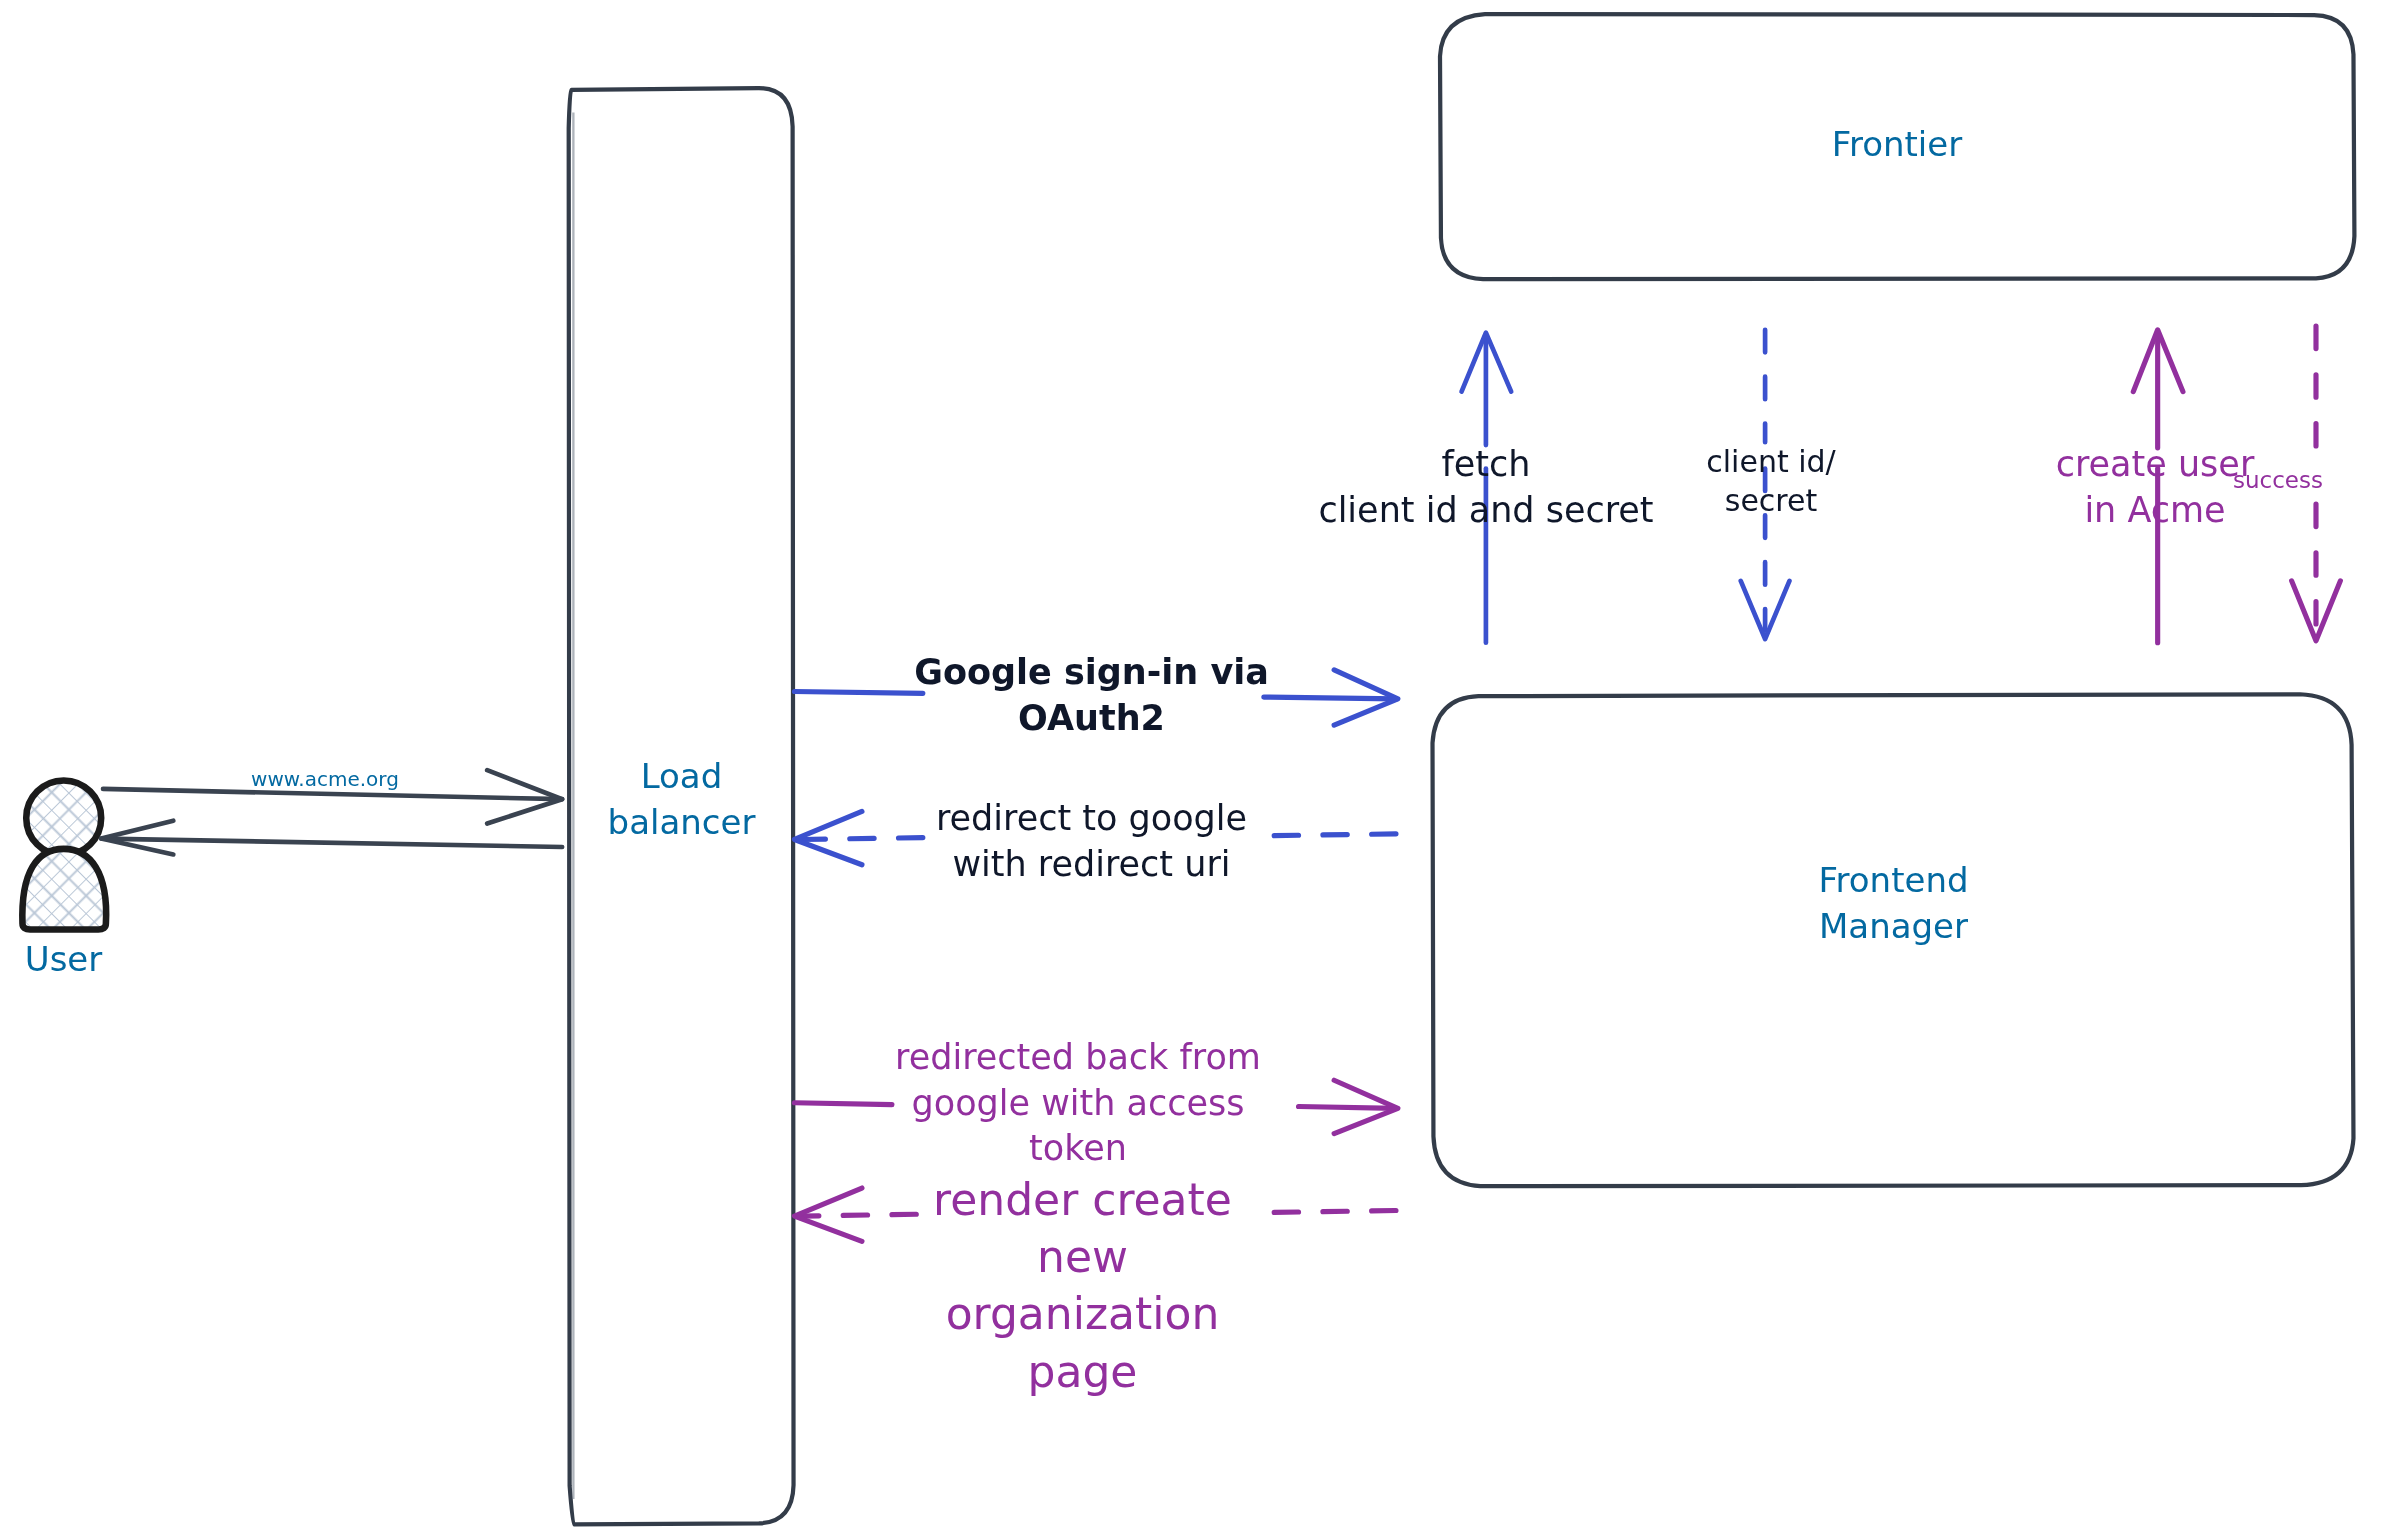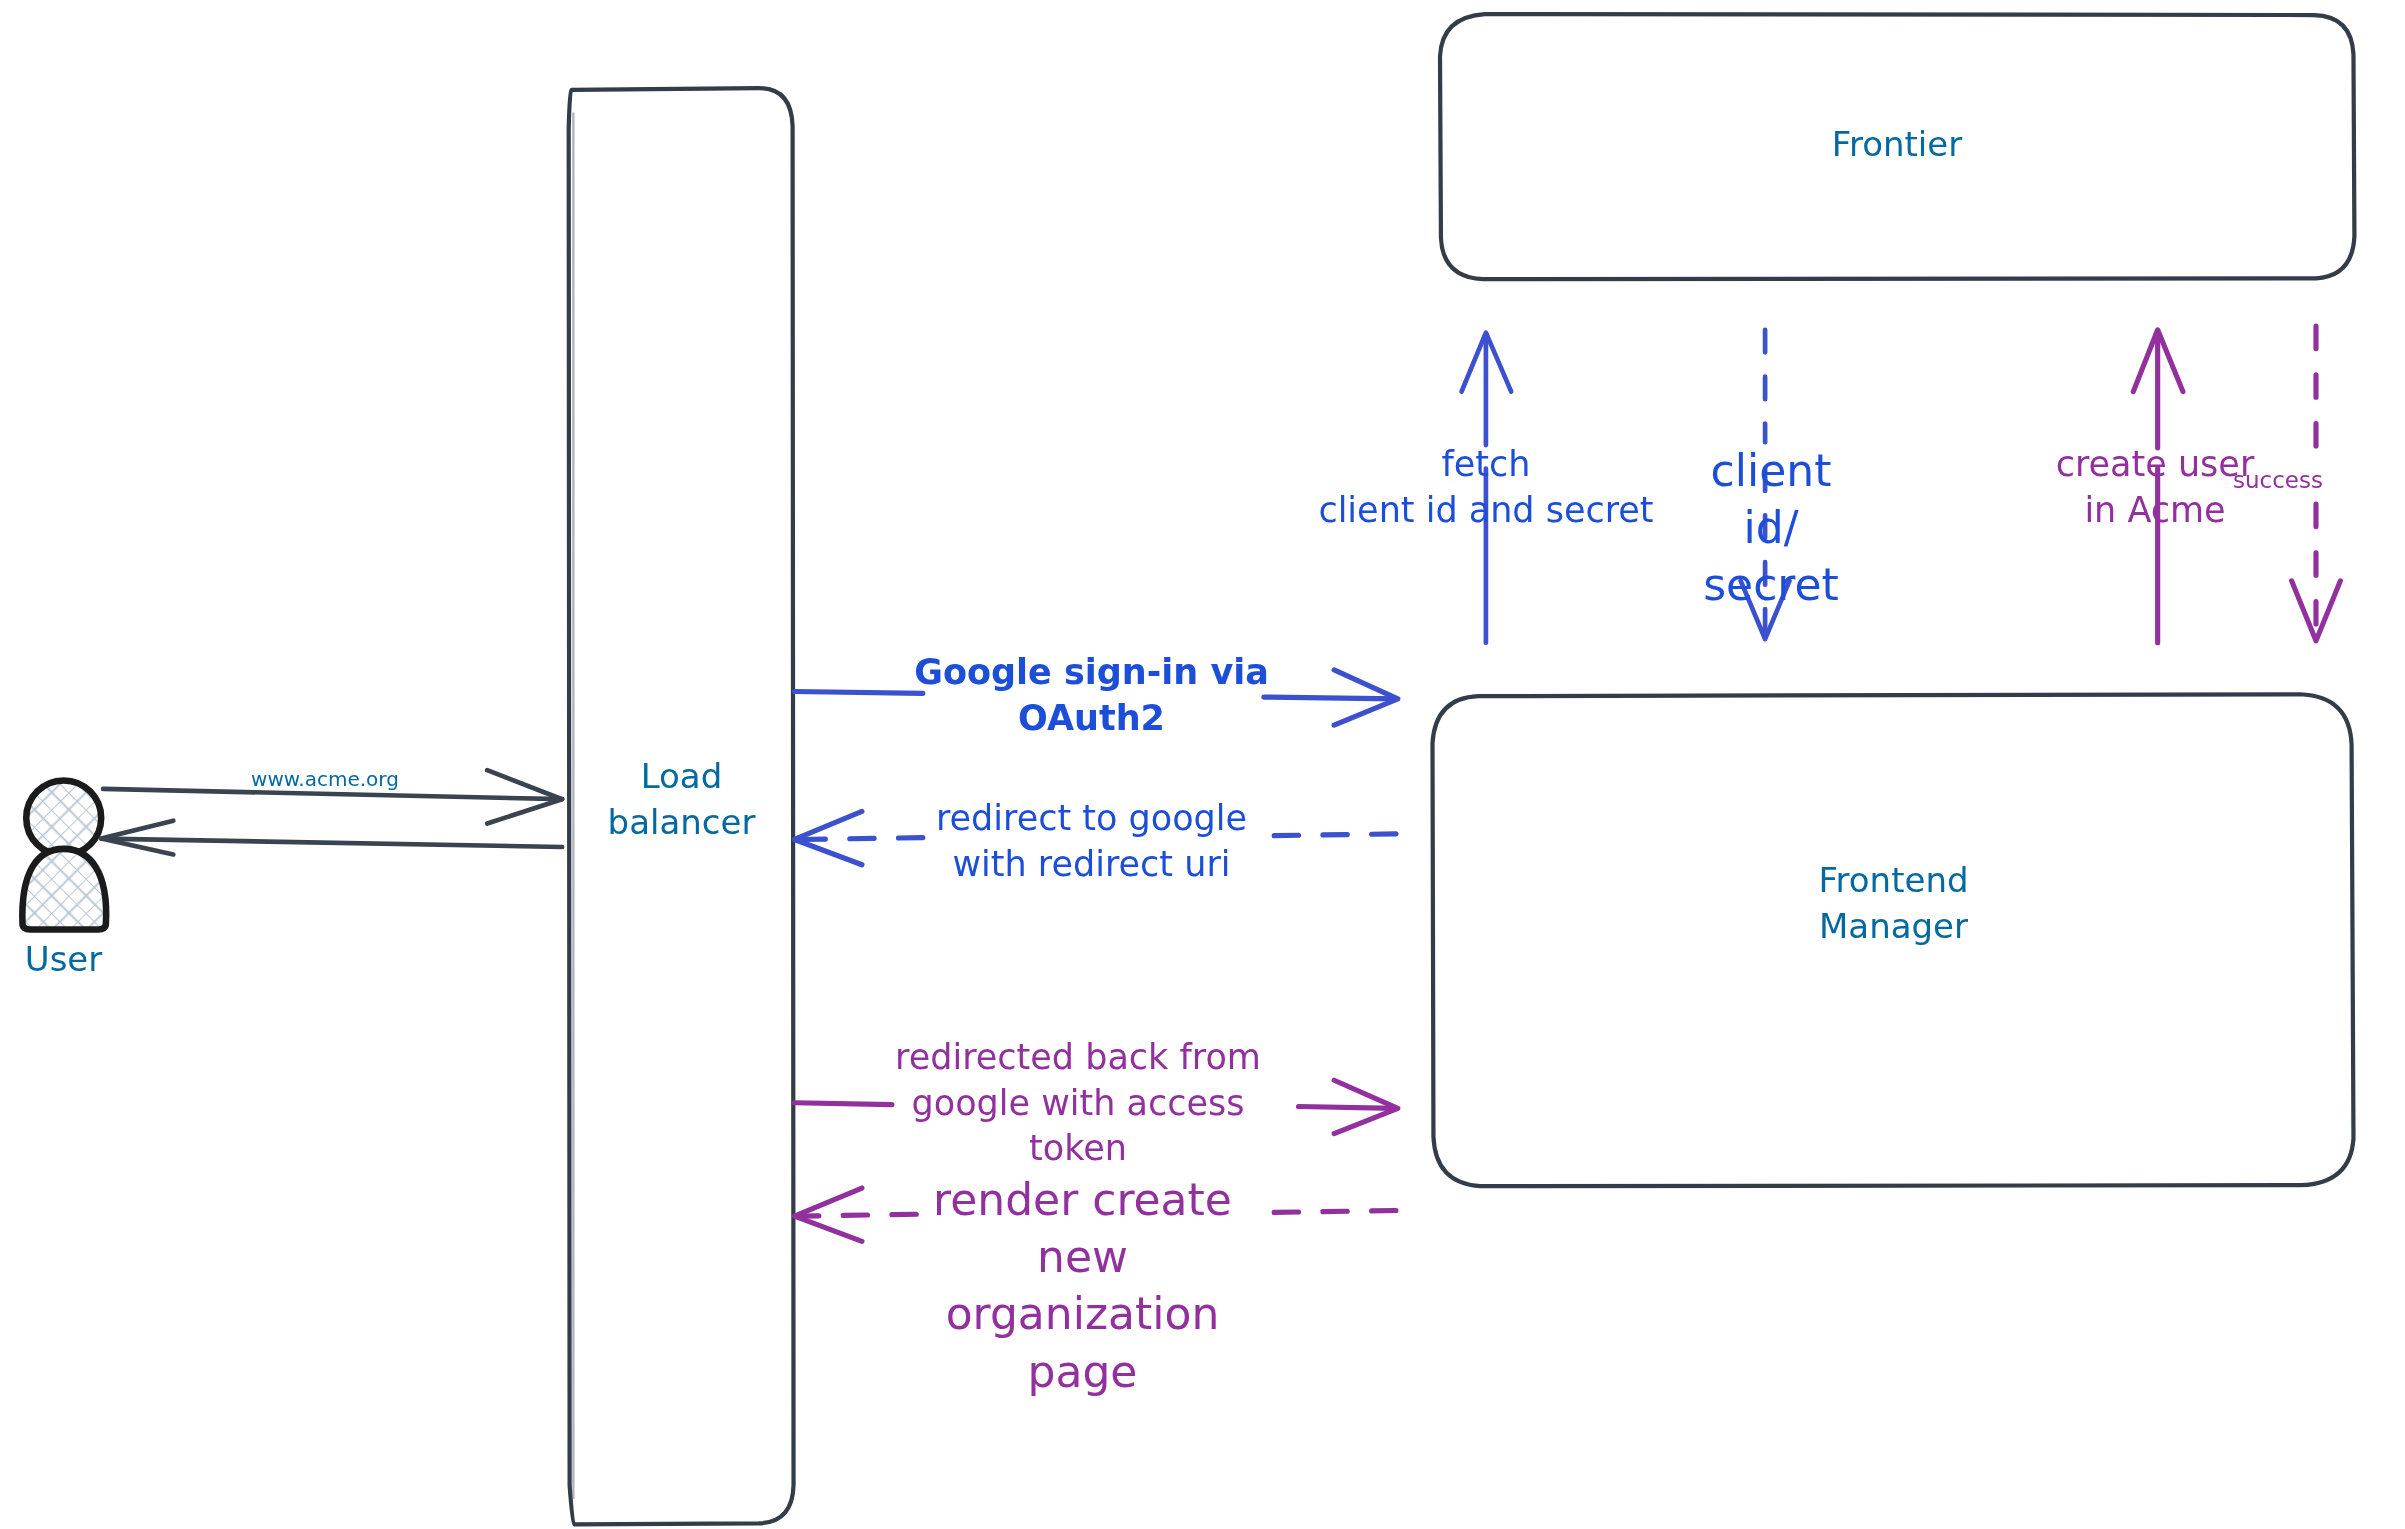--- a/index.html
+++ b/index.html
@@ -23,21 +23,21 @@
   }
   .edge-label{
     position:absolute;
     text-align:center;
     line-height:1.3;
     white-space:pre-line;
     font-family:"DejaVu Sans", sans-serif;
     pointer-events:none;
     user-select:none;
   }
-  .blue{color:#1d4ed8;}
+  .blue{color:#0f172a;}
   .purple{color:#92309E;}
   .dark{color:#0369a1;}
   svg{display:block;}
 </style>
 </head>
 <body>
 
 <svg id="canvas" viewBox="0 0 2567 1633" xmlns="http://www.w3.org/2000/svg">
   <defs>
     <pattern id="hatch" width="26" height="26" patternUnits="userSpaceOnUse" patternTransform="rotate(45)">
@@ -144,20 +144,20 @@
 <div class="edge-label purple" style="left:881px;top:1035px;width:394px;font-size:35px;">redirected back from
 google with access
 token</div>
 
 <div class="edge-label purple" style="left:895px;top:1171px;width:375px;font-size:44px;">render create new
 organization page</div>
 
 <div class="edge-label blue" style="left:1293px;top:442px;width:386px;font-size:35px;">fetch
 client id and secret</div>
 
-<div class="edge-label blue" style="left:1682px;top:442px;width:178px;font-size:44px;">client id/
+<div class="edge-label blue" style="left:1682px;top:442px;width:178px;font-size:30px;">client id/
 secret</div>
 
 <div class="edge-label purple" style="left:2035px;top:442px;width:240px;font-size:35px;">create user
 in Acme</div>
 
 <div class="edge-label purple" style="left:2233px;top:466px;width:172px;font-size:23px;text-align:left;">success</div>
 
 
 </body></html>

